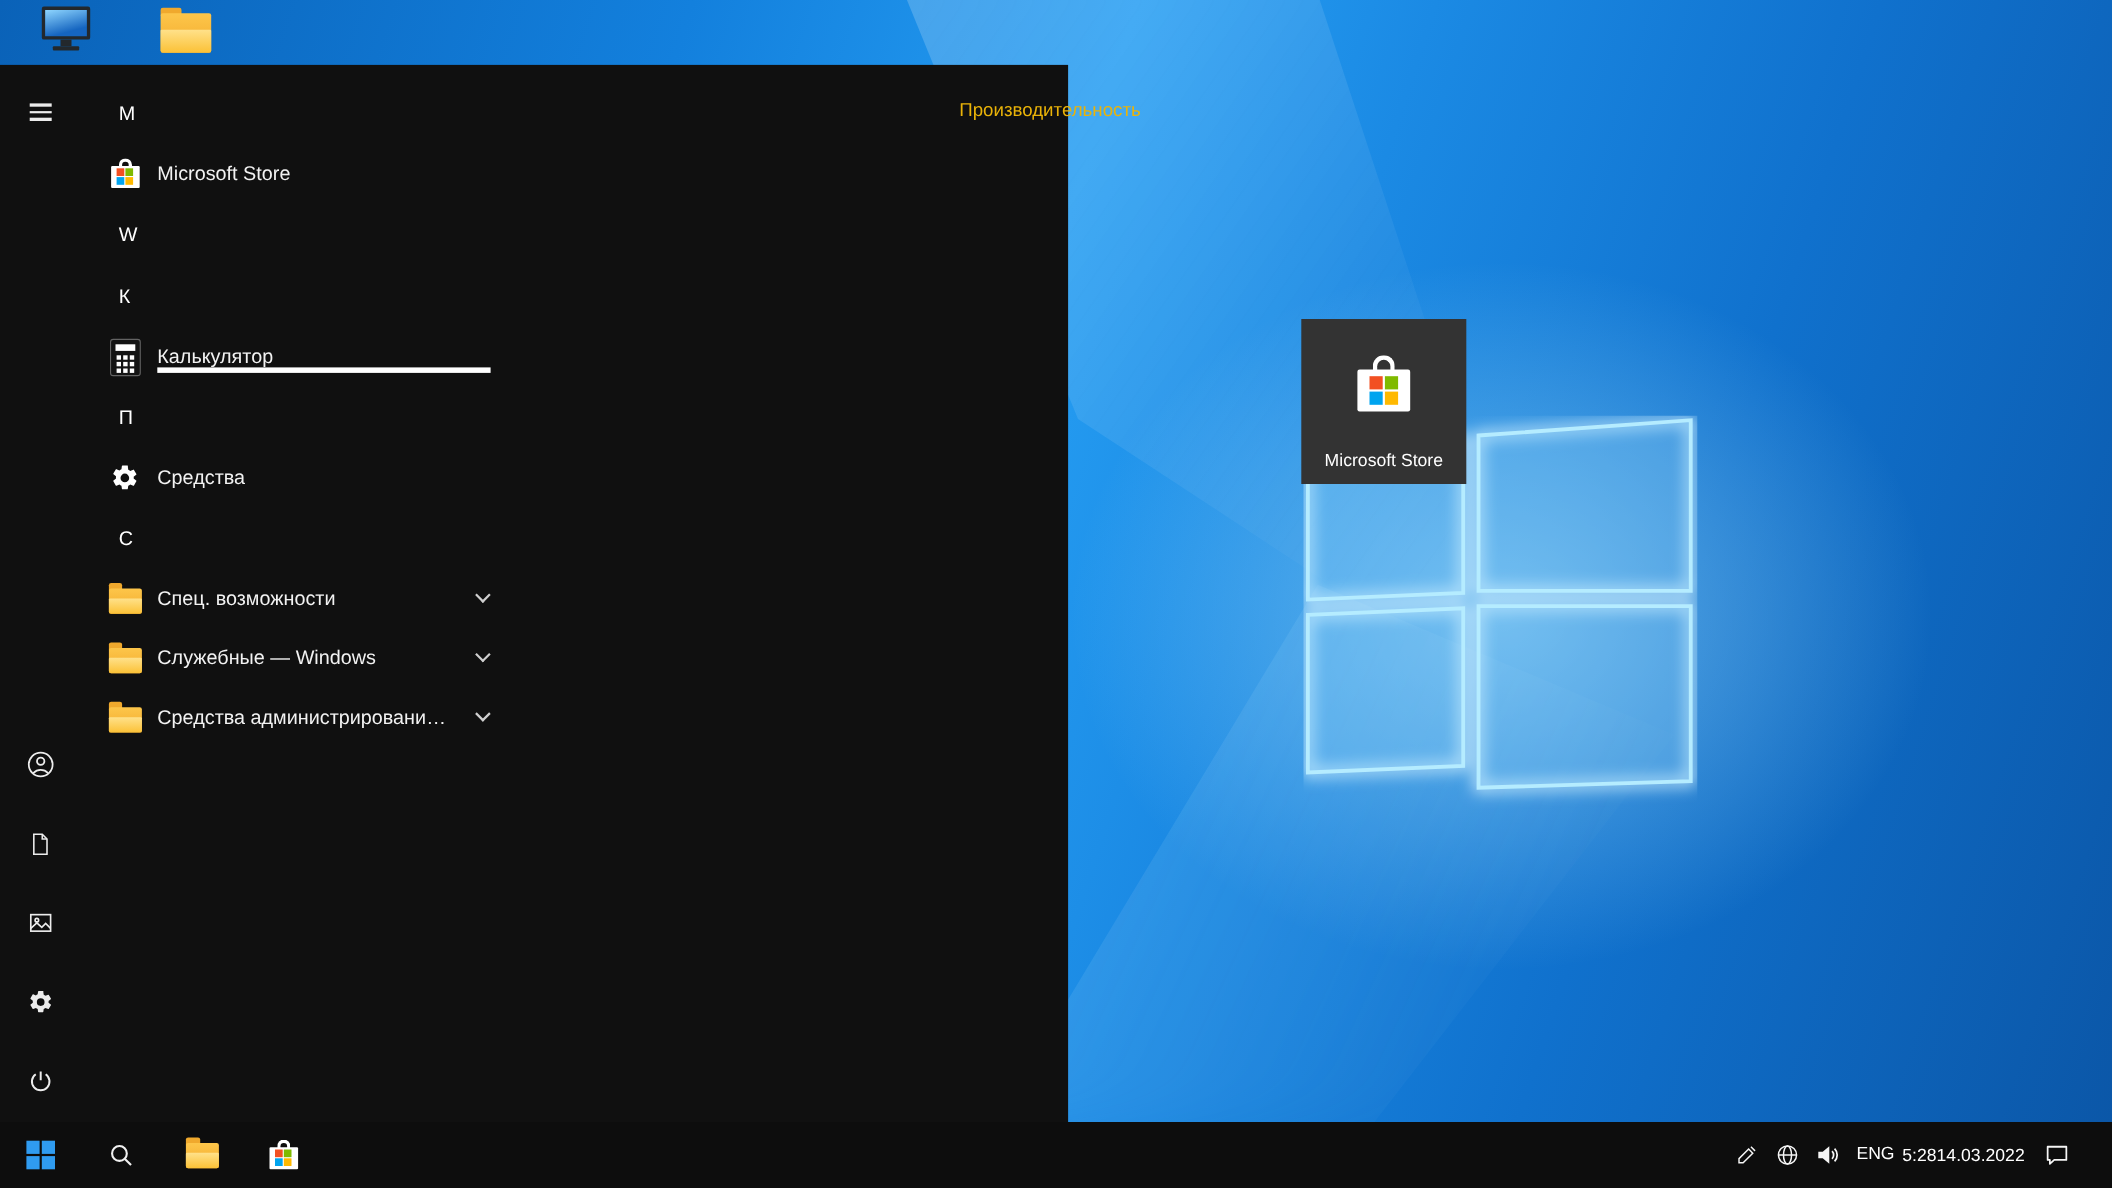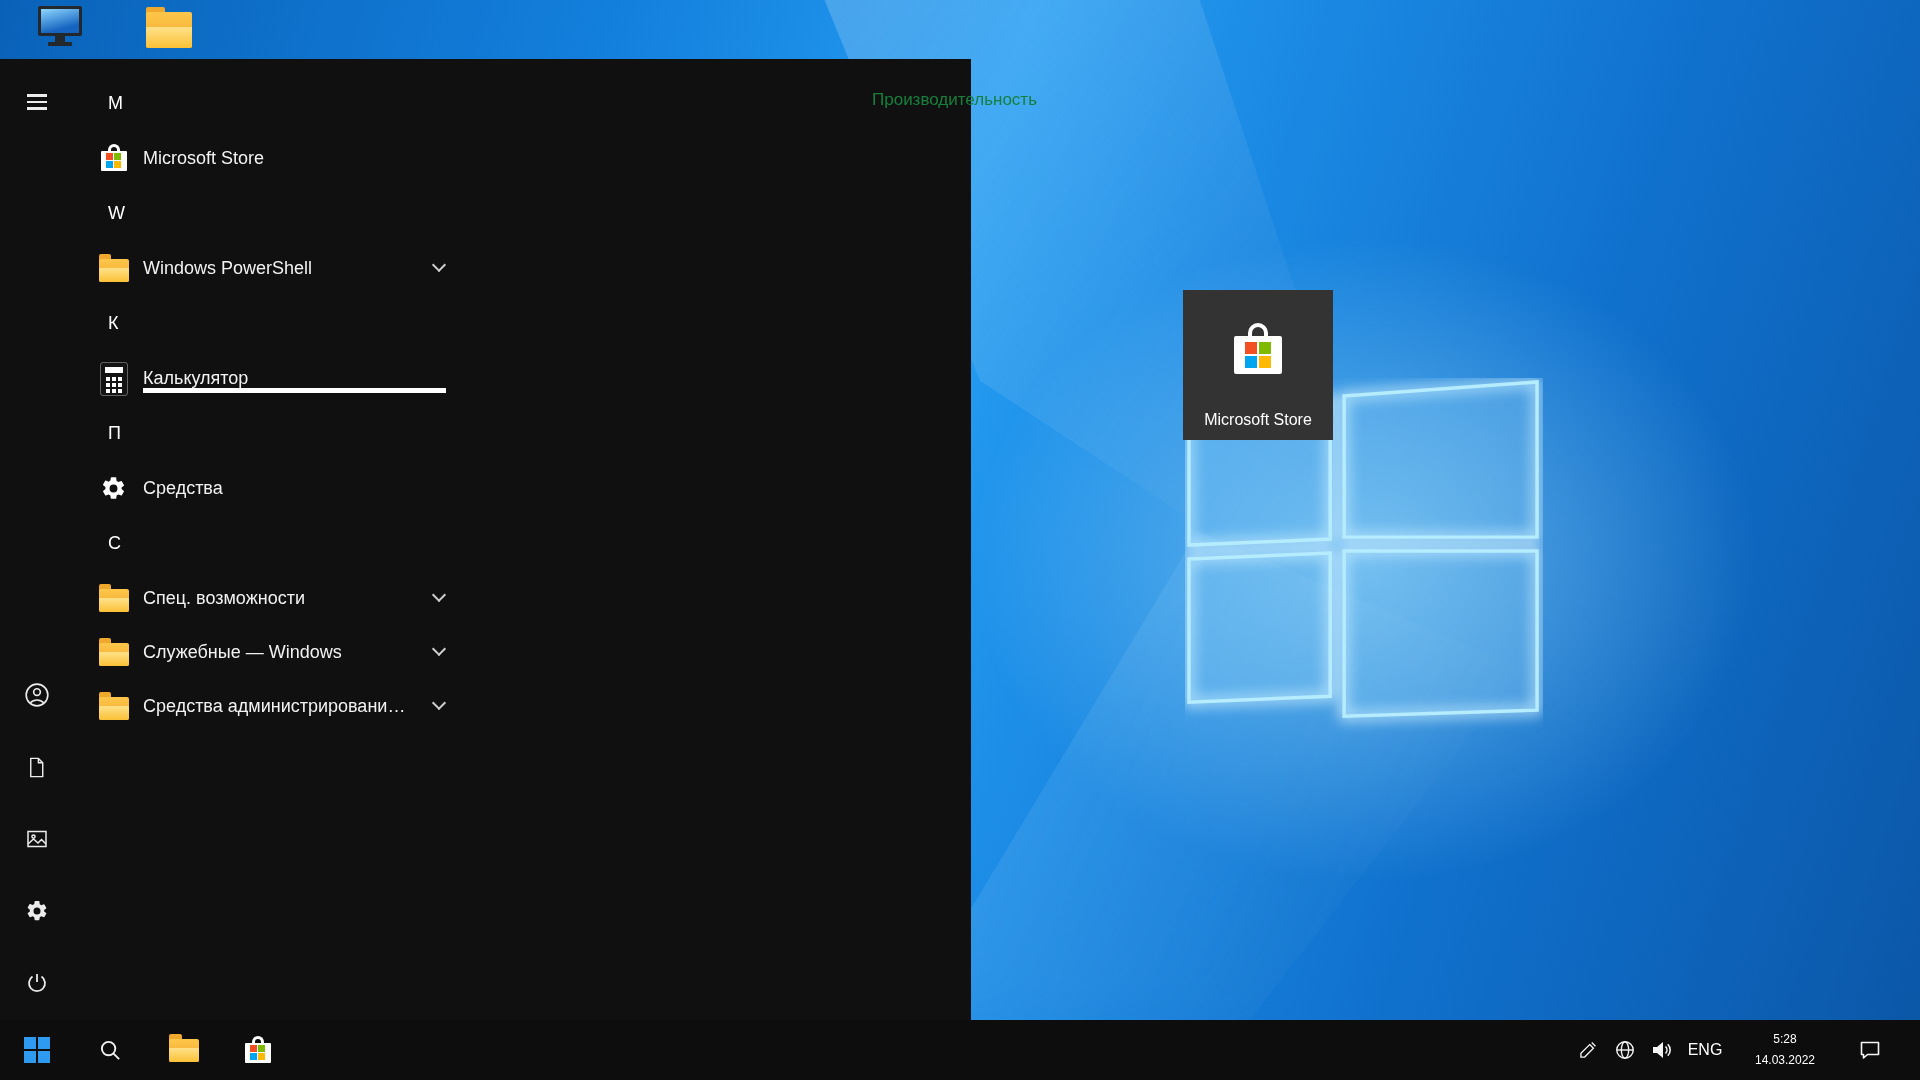--- a/index.html
+++ b/index.html
@@ -82,39 +82,39 @@
     color:#fff; font-size:18px; }
   .app-row { height:54px; display:flex; align-items:center; padding:0 14px 0 25px;
     position:relative; color:#f2f2f2; font-size:18px; }
   .app-icon { width:31px; height:31px; flex:none; display:flex; align-items:center; justify-content:center; }
   .app-label { margin-left:14px; white-space:nowrap; overflow:hidden; text-overflow:ellipsis; max-width:272px; }
   .chevron { margin-left:auto; width:10px; height:10px; border-right:2px solid #cfcfcf;
     border-bottom:2px solid #cfcfcf; transform:rotate(45deg); margin-top:-6px; flex:none; }
   .calc-underline { position:absolute; left:70px; bottom:12px; width:303px; height:5px; background:#fff; }
 
   .tiles-area { position:relative; flex:1; }
-  .tiles-header { position:absolute; left:414px; top:31px; font-size:17px; color:#15803d; }
+  .tiles-header { position:absolute; left:414px; top:31px; font-size:17px; color:#eab308; }
   .tile { position:absolute; left:725px; top:231px; width:150px; height:150px;
     background:#333333; display:flex; flex-direction:column; align-items:center; }
   .tile .bag-lg { margin-top:32px; }
   .tile-label { position:absolute; bottom:11px; width:100%; text-align:center; font-size:16px; color:#fff; }
 
   
   .taskbar { position:absolute; left:0; bottom:0; width:1920px; height:60px;
     background:#0d0d0d; display:flex; align-items:stretch; z-index:6; }
   .tb-btn { width:74px; display:flex; align-items:center; justify-content:center; }
   .tb-start { width:73px; }
   .winlogo { display:grid; grid-template-columns:12px 12px; grid-auto-rows:12px; gap:2px; }
   .winlogo span { background:#2f9bf0; }
   .folder-tb { width:30px; height:23px; }
   .tb-spacer { flex:1; }
   .tray { display:flex; align-items:stretch; padding-right:20px; }
   .tray-btn { display:flex; align-items:center; justify-content:center; color:#fff; }
   .w37 { width:37px; } .w50 { width:50px; font-size:16px; } .w110 { width:110px; } .w60 { width:60px; }
-  .clock { flex-direction:column; line-height:21px; font-size:12px; text-align:center; }
+  .clock { line-height:21px; font-size:16px; text-align:center; }
 </style>
 </head>
 <body>
 
 <div id="screen">
 
   <div class="desktop">
     <div class="wallpaper"></div>
     <div class="beam-a"></div>
     <div class="beam-b"></div>
@@ -218,31 +218,20 @@
               </span>
           </span>
         </span>
         <span class="app-label">Microsoft Store</span>
       </div>
 
       <div class="letter-row">
         <span>W</span>
       </div>
 
-      <div class="app-row">
-        <span class="app-icon">
-          <span class="folder folder-sm">
-              <span class="f-tab"></span>
-              <span class="f-body"></span>
-              <span class="f-front"></span>
-            </span>
-        </span>
-        <span class="app-label">Windows PowerShell</span>
-        <span class="chevron"></span>
-      </div>
 
       <div class="letter-row">
         <span>К</span>
       </div>
 
       <div class="app-row">
         <span class="app-icon">
             <span class="calc"></span>
           </span>
         <span class="app-label">Калькулятор</span>

